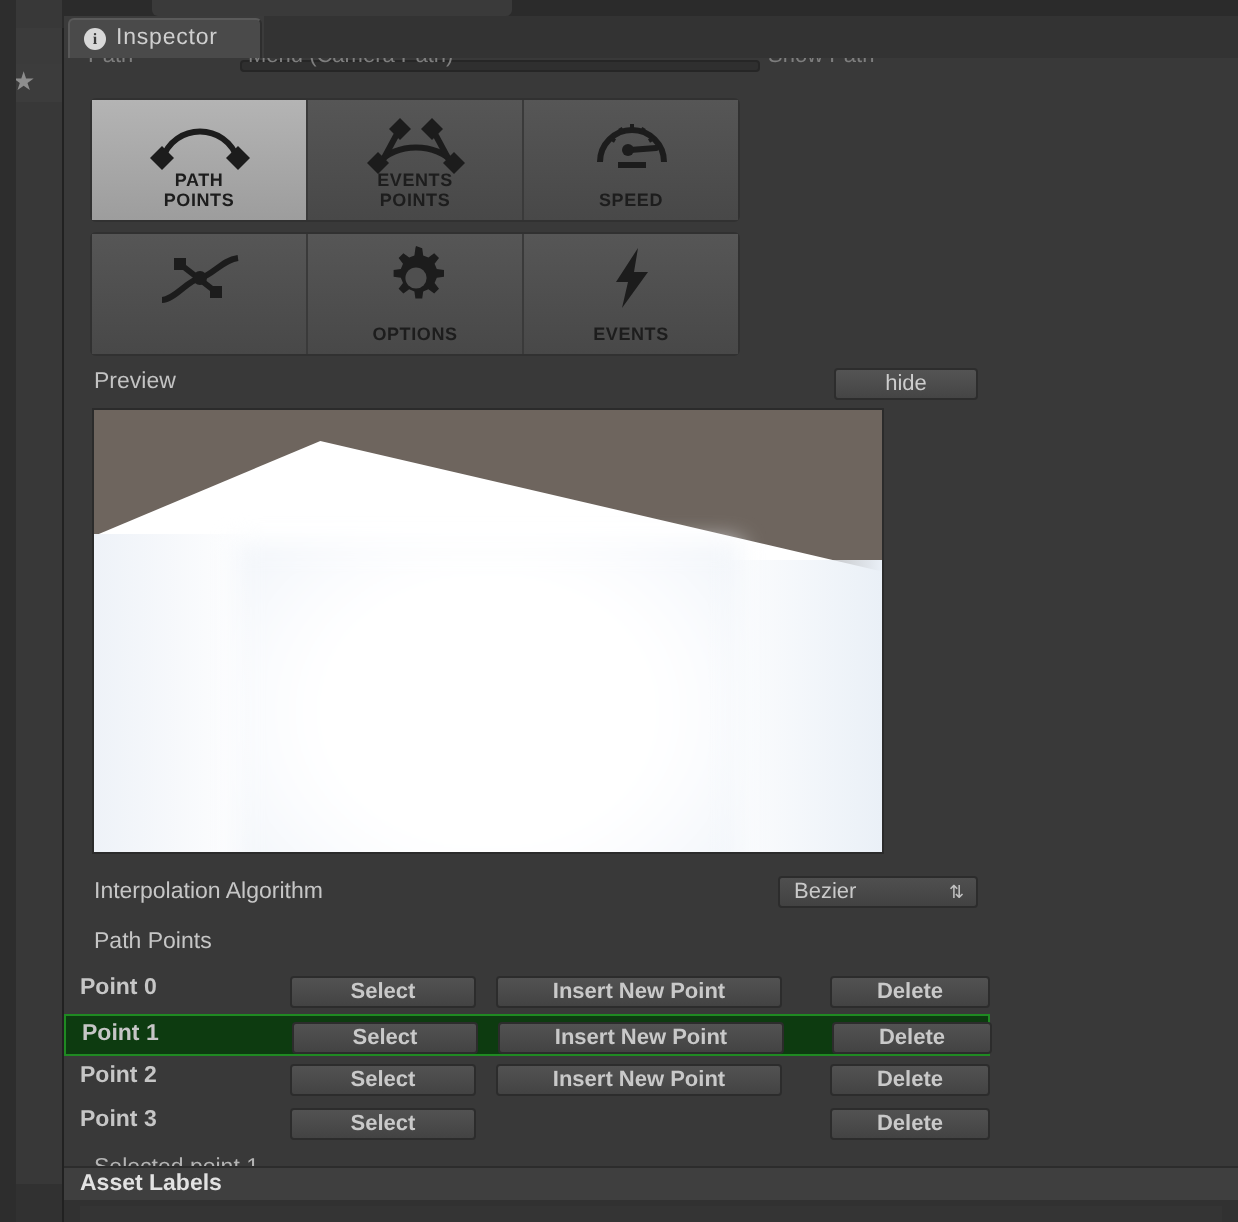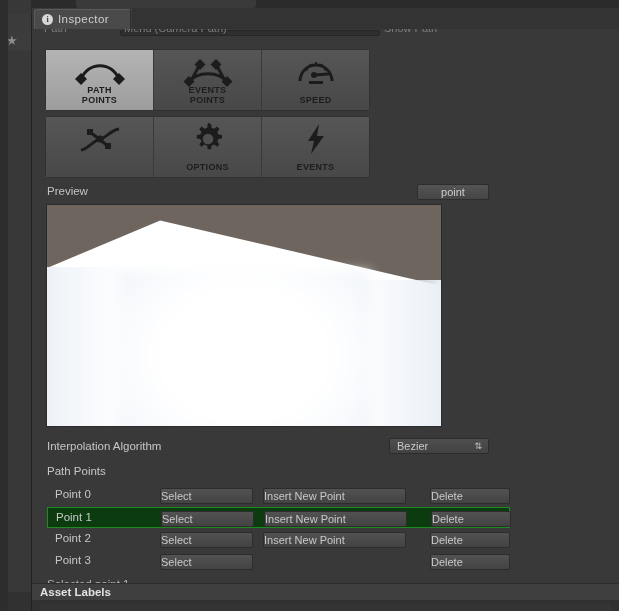--- a/index.html
+++ b/index.html
@@ -93,26 +93,26 @@
   
   .interp-label{position:absolute;left:15px;top:402px;font-size:11.5px;color:#c6c6c6;}
   .interp-dd{position:absolute;left:357px;top:400px;width:100px;height:16px;
              background:linear-gradient(#4f4f4f,#424242);border:1px solid #2c2c2c;border-radius:2px;box-sizing:border-box;}
   .interp-dd .v{position:absolute;left:7px;top:0;font-size:11px;color:#c9c9c9;line-height:15px;}
   .interp-dd .ar{position:absolute;right:6px;top:1px;font-size:9px;color:#c2c2c2;line-height:13px;}
 
   
   .pp-title{position:absolute;left:15px;top:427px;font-size:11.5px;color:#c6c6c6;}
 
-  .pprow{position:absolute;left:15px;width:463px;height:21px;box-sizing:border-box;}
+  .pprow{position:absolute;left:0;width:463px;height:21px;box-sizing:border-box;font-weight:bold;}
   .pprow.hl{background:#0d3b10;border:1px solid #1f8a22;}
   .pprow .pname{position:absolute;left:8px;top:3px;font-size:11.5px;color:#c6c6c6;}
   .pbtn{position:absolute;top:3px;height:16px;
         background:linear-gradient(#525252,#434343);border:1px solid #2c2c2c;border-radius:2px;box-sizing:border-box;
-        font-size:11px;color:#c9c9c9;line-height:15px;}
+        text-align:center;font-size:11px;color:#c9c9c9;line-height:15px;}
   .pbtn.b-select{left:113px;width:93px;}
   .pbtn.b-insert{left:216px;width:143px;}
   .pbtn.b-delete{left:383px;width:80px;}
 
   
   .selected-txt{position:absolute;left:15px;top:540px;font-size:11.5px;color:#b4b4b4;}
   .asset-bar{position:absolute;left:0;top:575px;width:587px;height:17px;background:#3f3f3f;border-top:1px solid #2c2c2c;}
   .asset-bar .t{position:absolute;left:8px;top:2px;font-size:11.5px;font-weight:bold;color:#e2e2e2;}
   .asset-body{position:absolute;left:0;top:592px;width:587px;height:19px;background:#313131;}
   .asset-inner{position:absolute;left:8px;top:3px;width:571px;height:14px;background:#343434;}
@@ -261,21 +261,21 @@
             </div>
             <div class="lbl">
               <span>EVENTS</span>
             </div>
           </div>
 
         </div>
       </div>
 
       <div class="preview-label">Preview</div>
-      <div class="hide-btn">point</div>
+      <div class="hide-btn">hide</div>
 
       <div class="preview">
         <div class="pv-ground"></div>
         <div class="pv-glow"></div>
         <div class="pv-left-shade"></div>
         <div class="pv-right-shade"></div>
       </div>
 
       <div class="interp-label">Interpolation Algorithm</div>
       <div class="interp-dd">

